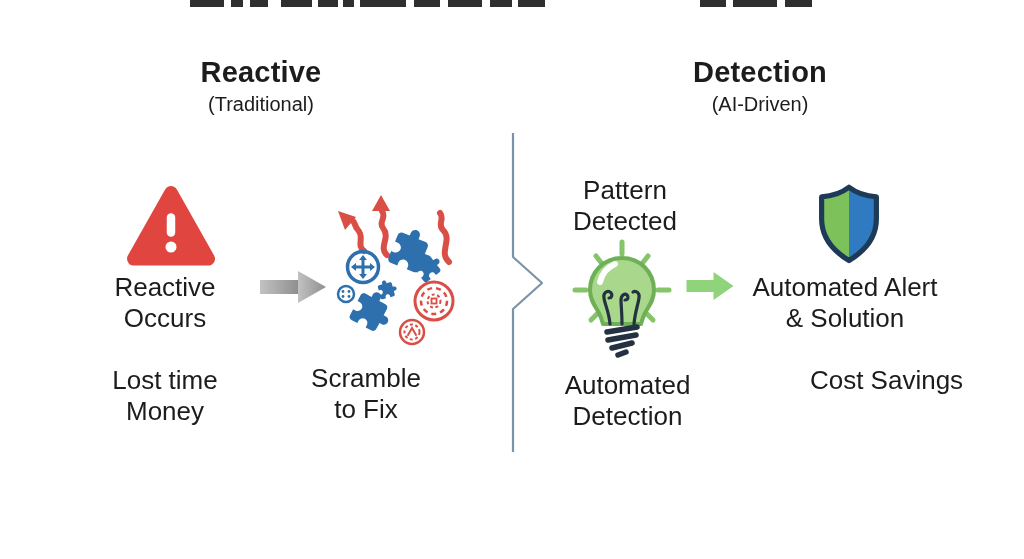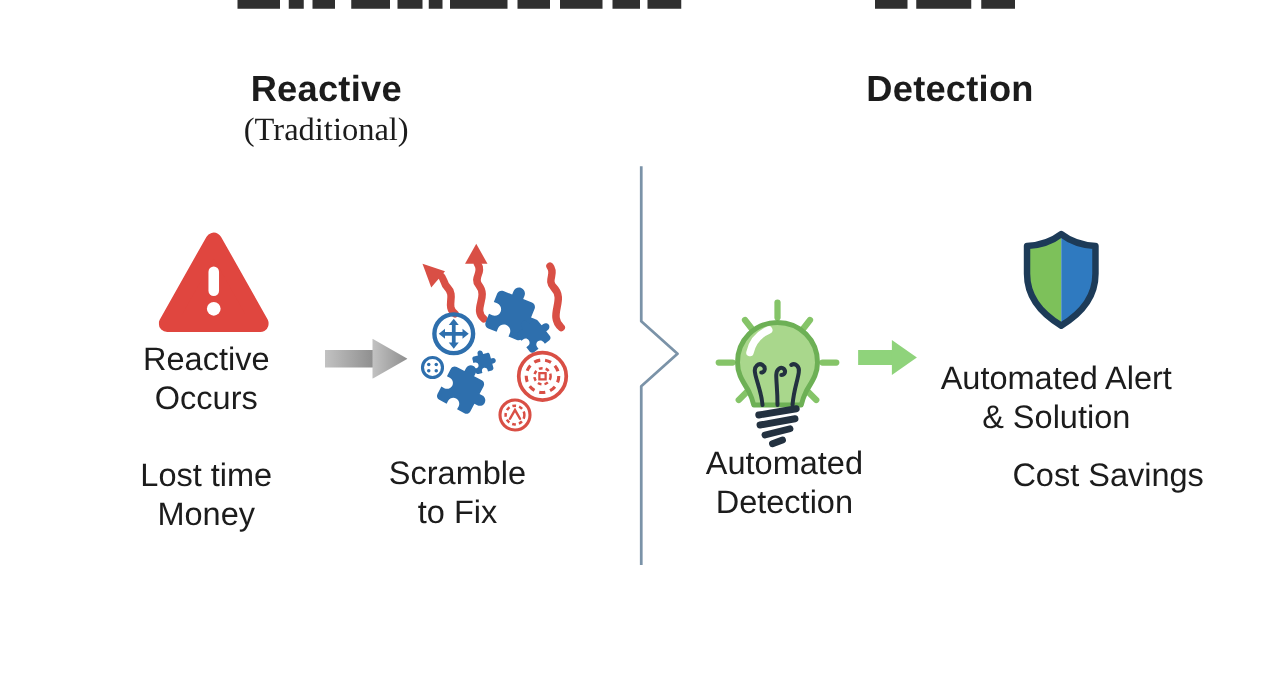--- a/index.html
+++ b/index.html
@@ -7,21 +7,21 @@
     position:relative;width:1024px;height:559px;background:#ffffff;
     font-family:"Liberation Sans",sans-serif;color:var(--text_dark);
     overflow:hidden;
   }
   
   .remnant{position:absolute;top:0;height:7px;}
   .remnant span{position:absolute;top:0;height:7px;background:var(--remnant_dark);display:block;}
   
   .col-head{position:absolute;top:56px;width:300px;text-align:center;}
   .head-title{font-size:29px;line-height:33px;font-weight:700;letter-spacing:.2px;}
-  .head-sub{font-size:26px;line-height:30px;font-weight:400;font-family:Liberation Serif, serif;}
+  .head-sub{font-size:20px;line-height:30px;font-weight:400;}
   
   .label{
     position:absolute;text-align:center;white-space:pre-line;
     font-size:26px;line-height:31px;font-weight:500;color:var(--text_dark);
   }
   .abs{position:absolute;}
   
   .st-red{stroke:var(--chaos_red);fill:none;stroke-width:6;stroke-linecap:round;}
   .fl-red{fill:var(--chaos_red);}
   .st-blue{stroke:var(--chaos_blue);fill:none;stroke-linecap:round;}
@@ -56,20 +56,21 @@
     <span style="left:85px;width:27px"></span>
   </div>
 
   <div class="col-head" style="left:111px;">
     <div class="head-title">Reactive</div>
     <div class="head-sub">(Traditional)</div>
   </div>
 
   <div class="col-head" style="left:610px;">
     <div class="head-title">Detection</div>
+    <div class="head-sub">(AI-Driven)</div>
   </div>
 
   <svg class="abs" style="left:127px;top:183px;" width="88" height="84" viewBox="0 0 104 96">
     <polygon points="52,10 96,88 8,88" fill="var(--warning_red)" stroke="var(--warning_red)" stroke-width="16" stroke-linejoin="round"></polygon>
     <rect x="47" y="34" width="10" height="28" rx="5" fill="#ffffff"></rect>
     <circle cx="52" cy="74" r="6.5" fill="#ffffff"></circle>
   </svg>
 
   <div class="label" style="left:85px;top:272px;width:160px;">Reactive
 Occurs</div>
@@ -125,20 +126,22 @@
   <div class="label" style="left:85px;top:365px;width:160px;">Lost time
 Money</div>
 
   <div class="label" style="left:286px;top:363px;width:160px;">Scramble
 to Fix</div>
 
   <svg class="abs" style="left:504px;top:130px;" width="45" height="325" viewBox="0 0 45 325">
     <polyline class="divider-line" points="9,3 9,127 38,153 9,179 9,322"></polyline>
   </svg>
 
+  <div class="label" style="left:545px;top:175px;width:160px;">Pattern
+Detected</div>
 
   <svg class="abs" style="left:571px;top:238px;" width="102" height="124" viewBox="0 0 102 124">
     <g>
       <line class="ray" x1="51" y1="4" x2="51" y2="16"></line>
       <line class="ray" x1="77" y1="18" x2="70" y2="27"></line>
       <line class="ray" x1="25" y1="18" x2="32" y2="27"></line>
       <line class="ray" x1="4" y1="52" x2="15" y2="52"></line>
       <line class="ray" x1="98" y1="52" x2="87" y2="52"></line>
       <line class="ray" x1="20" y1="82" x2="28" y2="74"></line>
       <line class="ray" x1="82" y1="82" x2="74" y2="74"></line>
@@ -151,32 +154,32 @@
       <path d="M63 86 C64 74 67 67 68 60 C69 55 65 52 62 54"></path>
     </g>
     <g class="bulb-dark" style="stroke-width:5.5">
       <path d="M36 94 L66 89"></path>
       <path d="M37 102 L65 97"></path>
       <path d="M41 110 L61 105"></path>
       <path d="M47 117 L55 114"></path>
     </g>
   </svg>
 
-  <div class="label" style="left:545px;top:355px;width:165px;">Automated
+  <div class="label" style="left:545px;top:370px;width:165px;">Automated
 Detection</div>
 
   <svg class="abs" style="left:686px;top:272px;" width="48" height="28" viewBox="0 0 47 28">
     <rect x="0" y="8" width="28" height="12" fill="var(--arrow_green)"></rect>
     <polygon points="27,0 47,14 27,28" fill="var(--arrow_green)"></polygon>
   </svg>
 
   <svg class="abs" style="left:812px;top:182px;" width="74" height="86" viewBox="0 0 100 116">
     <path d="M50 7 C41 14 27 19 13 20 L13 50 C13 77 30 94 50 106 Z" fill="var(--shield_green)"></path>
     <path d="M50 7 C59 14 73 19 87 20 L87 50 C87 77 70 94 50 106 Z" fill="var(--shield_blue)"></path>
     <path class="shield-outline" d="M50 7 C41 14 27 19 13 20 L13 50 C13 77 30 94 50 106 C70 94 87 77 87 50 L87 20 C73 19 59 14 50 7 Z"></path>
   </svg>
 
-  <div class="label" style="left:740px;top:272px;width:210px;margin-top:15px;">Automated Alert
+  <div class="label" style="left:740px;top:272px;width:210px;">Automated Alert
 &amp; Solution</div>
 
   <div class="label" style="left:799px;top:365px;width:175px;">Cost Savings</div>
 
 </div>
 
 </body></html>

